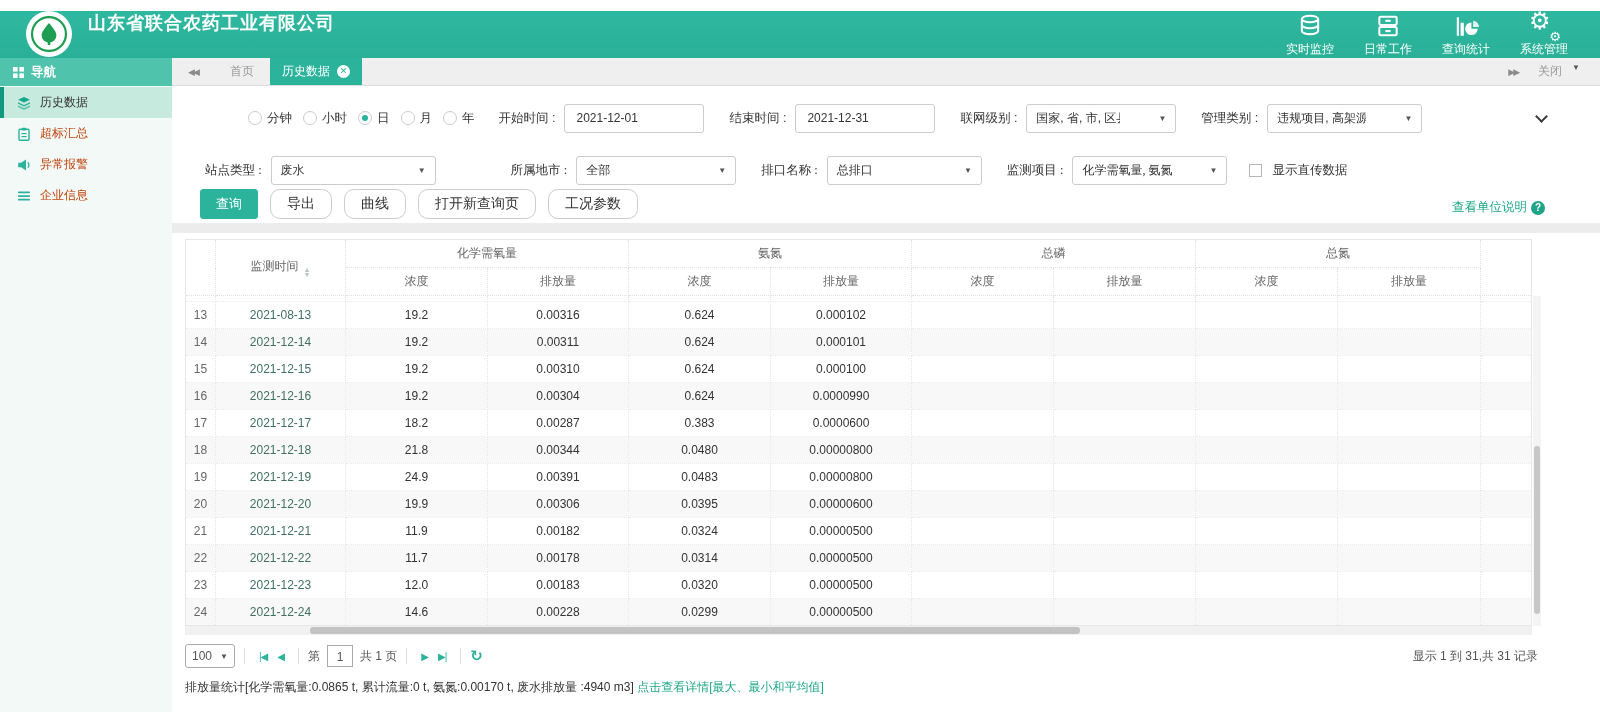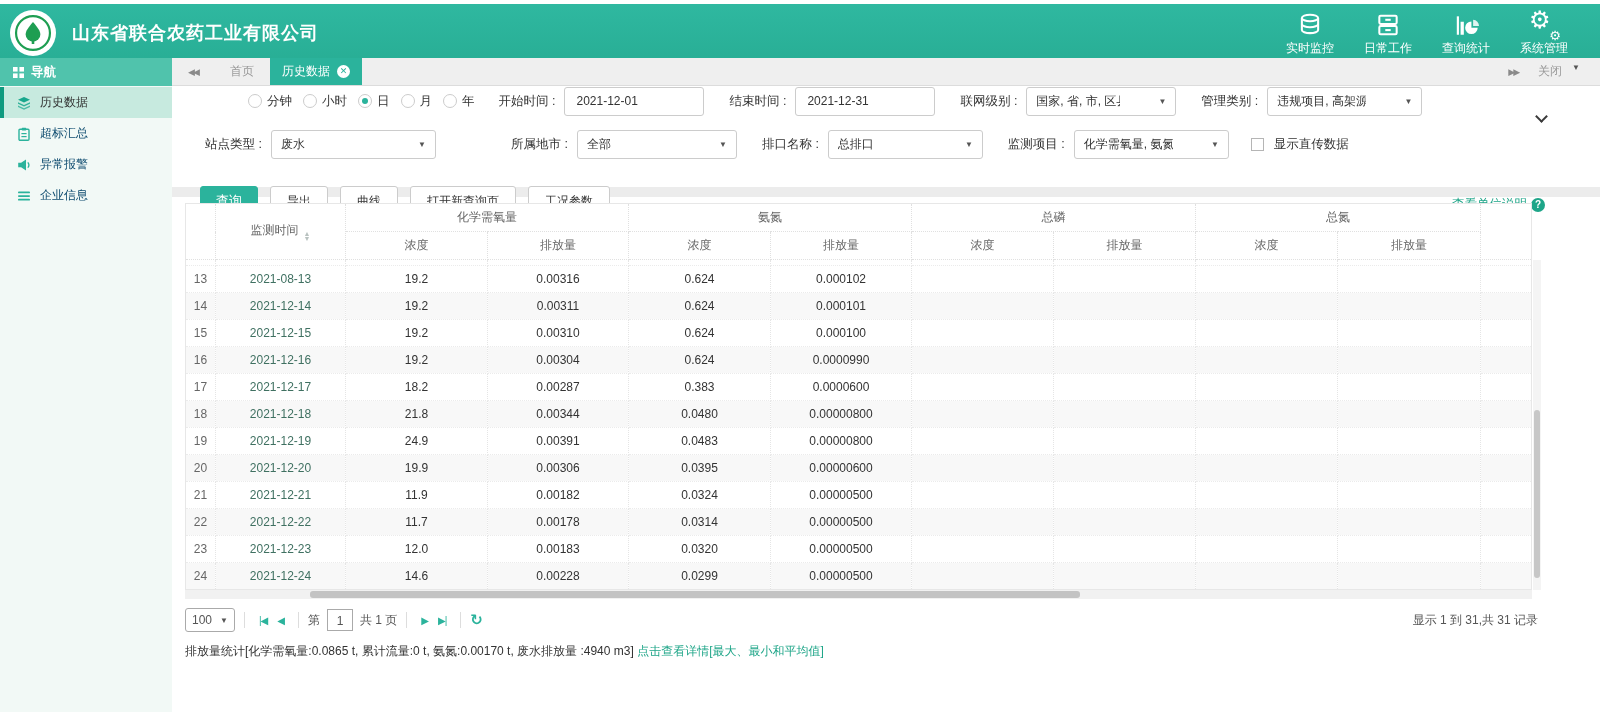--- a/index.html
+++ b/index.html
@@ -1,85 +1,85 @@
 <!DOCTYPE html>
 <html><head>
 <meta charset="utf-8">
 <style>
   * { margin:0; padding:0; box-sizing:border-box; }
   html,body { width:1600px; height:712px; overflow:hidden; background:#fff;
     font-family:"Liberation Sans","DejaVu Sans",sans-serif; }
   .app { position:relative; width:1600px; height:712px; }
 
   
-  .topbar { position:absolute; left:0; top:4px; width:1600px; height:58px;
-    background:linear-gradient(180deg,#2fb8a0,#28ae95); display:flex; align-items:center;
-    padding:0 30px 0 10px; }
+  .topbar { position:absolute; left:0; top:11px; width:1600px; height:58px;
+    background:linear-gradient(180deg,#2fb8a0,#28ae95); display:flex; align-items:flex-start;
+    padding:0 30px 0 26px; }
   .logo { width:46px; height:46px; border-radius:50%; background:#fff; flex:0 0 auto;
     display:flex; align-items:center; justify-content:center; }
   .company { color:#fff; font-size:18px; font-weight:bold; margin-left:16px; letter-spacing:1px; }
   .top-nav { margin-left:auto; display:flex; gap:26px; }
   .top-nav-item { display:flex; flex-direction:column; align-items:center; gap:2px;
     color:#fff; font-size:12px; cursor:pointer; min-width:52px; }
   .tn-ico { height:28px; display:flex; align-items:flex-end; justify-content:center; }
   .gear-wrap { position:relative; width:28px; height:28px; color:#fff; }
   .gear-big { position:absolute; left:-1px; top:-4px; font-size:24px; line-height:28px; }
   .gear-small { position:absolute; right:-3px; bottom:-4px; font-size:13px; line-height:13px; }
 
   
   .sidebar { position:absolute; left:0; top:58px; width:172px; bottom:0; background:#f2f9f6; }
   .sidebar-head { height:28px; background:#50c3ac; color:#fff; font-size:12.5px; font-weight:bold;
     display:flex; align-items:center; gap:7px; padding-left:13px; }
   .menu { padding-top:1px; }
   .menu-item { height:31px; display:flex; align-items:center; gap:9px; padding-left:13px;
-    font-size:12px; color:#0c4a6e; border-left:4px solid transparent; cursor:pointer; }
+    font-size:12px; color:#c2410c; border-left:4px solid transparent; cursor:pointer; }
   .menu-item.active { background:#c7eadf; border-left-color:#0f9a7f; color:#333; }
   .menu-item svg { flex:0 0 auto; }
 
   
   .tabbar { position:absolute; left:172px; top:58px; right:0; height:28px; background:#efefef;
     border-bottom:1px solid #dcdcdc; display:flex; align-items:stretch; font-size:12px; color:#999; }
   .tab-scroll { width:42px; display:flex; align-items:center; justify-content:center;
     color:#8a8a8a; font-size:9px; letter-spacing:-2px; cursor:pointer; }
   .tab { padding:0 16px; display:flex; align-items:center; cursor:pointer; }
   .tab.active { background:#2bb39c; color:#fff; gap:7px; padding:0 12px; }
   .close-badge { width:13px; height:13px; border-radius:50%; background:#fff; color:#2bb39c;
     font-size:9px; line-height:13px; text-align:center; font-weight:bold; }
   .tab-right { margin-left:auto; display:flex; align-items:center; gap:20px; padding-right:20px; }
   .close-menu { color:#999; display:flex; align-items:flex-start; gap:4px; cursor:pointer; }
 
   
   .content { position:absolute; left:172px; top:86px; right:0; bottom:0; background:#fff; }
 
-  .filter-panel { position:relative; height:101px; padding-top:0; }
+  .filter-panel { position:relative; height:137px; padding-top:17px; }
   .f-row { display:flex; align-items:center; height:30px; font-size:12.5px; color:#333; }
   .f-row1 { margin-left:76px; }
-  .f-row2 { margin-left:33px; margin-top:13px; }
-  .f-row3 { margin-left:28px; margin-top:27px; position:relative; height:30px; }
+  .f-row2 { margin-left:33px; margin-top:22px;font-family:Liberation Serif, serif; }
+  .f-row3 { margin-left:28px; margin-top:4px; position:relative; height:30px; }
   .radio { display:flex; align-items:center; gap:5px; margin-right:11px; cursor:pointer; }
   .radio .dot { width:14px; height:14px; border:1px solid #ccc; border-radius:50%;
     background:#fff; position:relative; }
   .radio.sel .dot::after { content:''; position:absolute; inset:3px; border-radius:50%; background:#2bb39c; }
   .f-label { margin:0 9px 0 25px; white-space:nowrap; }
   .f-label.first { margin-left:0; }
   .f-label.tight { margin-left:13px; }
   .f-input { width:140px; height:29px; border:1px solid #ccc; border-radius:3px; background:#fff;
     display:flex; align-items:center; padding:0 11px; font-size:12px; color:#333; }
   .f-select { height:29px; border:1px solid #ccc; border-radius:3px; background:#fff;
     display:flex; align-items:center; justify-content:space-between; padding:0 9px;
     font-size:12px; color:#333; cursor:pointer;gap:32px; }
   .f-select .val { overflow:hidden; white-space:nowrap; }
   .caret { font-size:8px; color:#555; margin-left:6px; flex:0 0 auto; }
   .w165 { width:165px; } .w160 { width:160px; } .w155 { width:155px; } .w150 { width:150px; }
   .chk { display:flex; align-items:center; gap:10px; margin-left:22px; cursor:pointer; }
   .cbox { width:13px; height:13px; border:1px solid #b5b5b5; background:#fff; }
   .btn-primary { width:58px; height:30px; background:#2bb39c; border:1px solid #2bb39c;
     border-radius:3px; color:#fff; font-size:13px; cursor:pointer; }
-  .btn { height:30px; padding:0 16px; background:#fff; border:1px solid #ccc; border-radius:3px;
-    color:#333; font-size:12px; margin-left:12px; cursor:pointer; }
+  .btn { height:30px; padding:0 16px; background:#fff; border:1px solid #ccc; border-radius:10px;
+    color:#333; font-size:14px; margin-left:12px; cursor:pointer; }
   .unit-link { position:absolute; right:55px; top:10px; color:#1ea588; font-size:12.5px;
     display:flex; align-items:center; gap:4px; cursor:pointer; }
   .q-icon { width:14px; height:14px; border-radius:50%; background:#1ea588; color:#fff;
     font-size:10px; line-height:14px; text-align:center; font-weight:bold; }
   .collapse-chevron { position:absolute; right:54px; top:26px; width:9px; height:9px;
     border-right:2px solid #3a3a3a; border-bottom:2px solid #3a3a3a; transform:rotate(45deg); cursor:pointer; }
 
   .sep-strip { height:10px; background:#ececec; }
 
   

